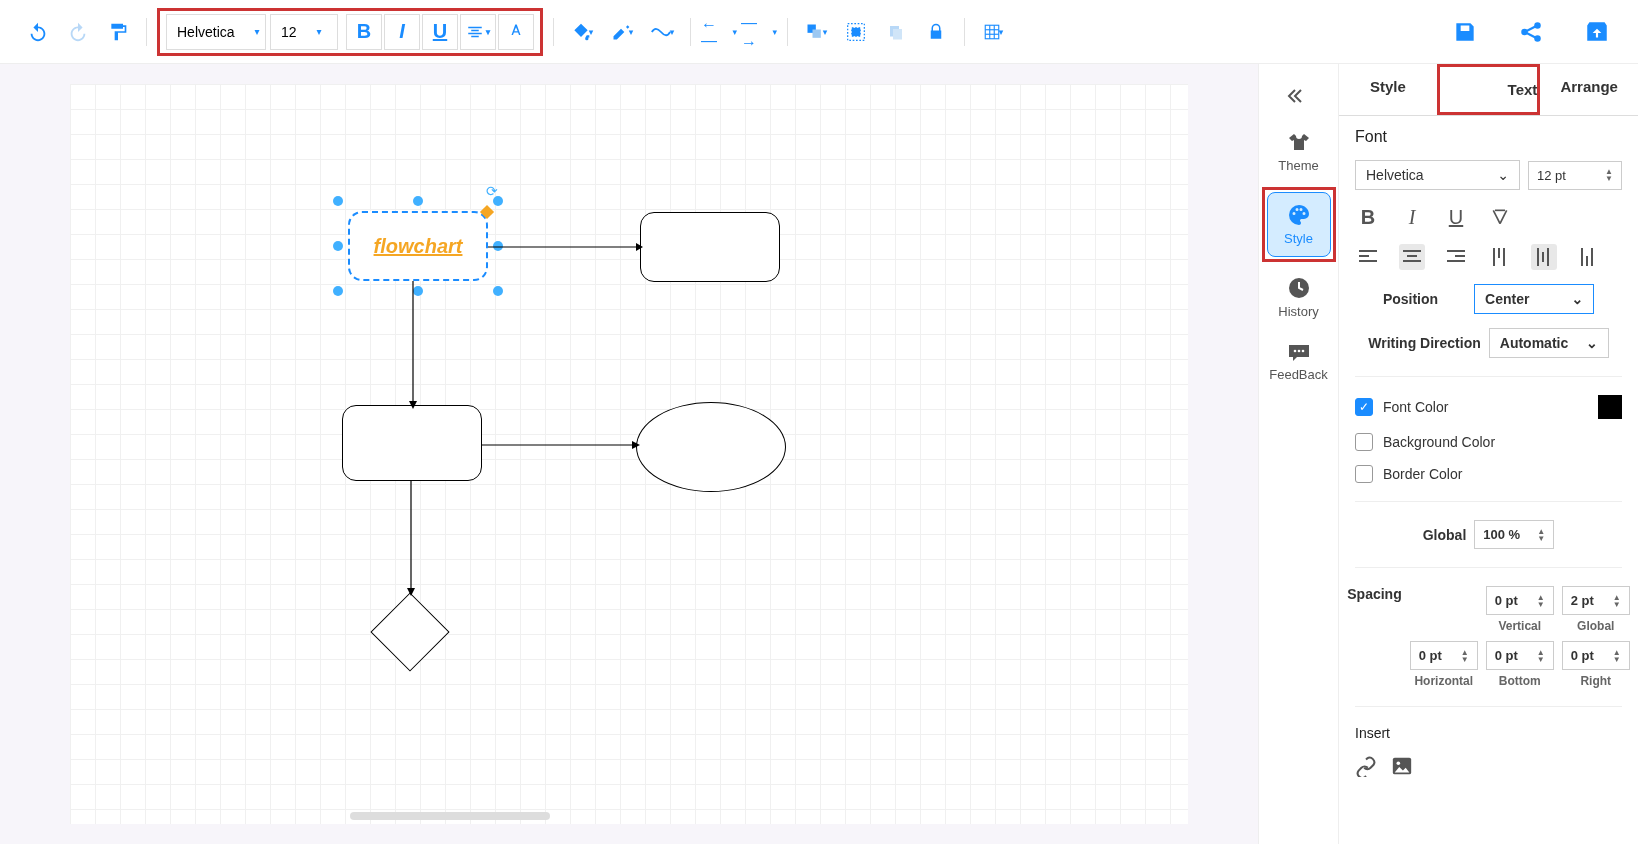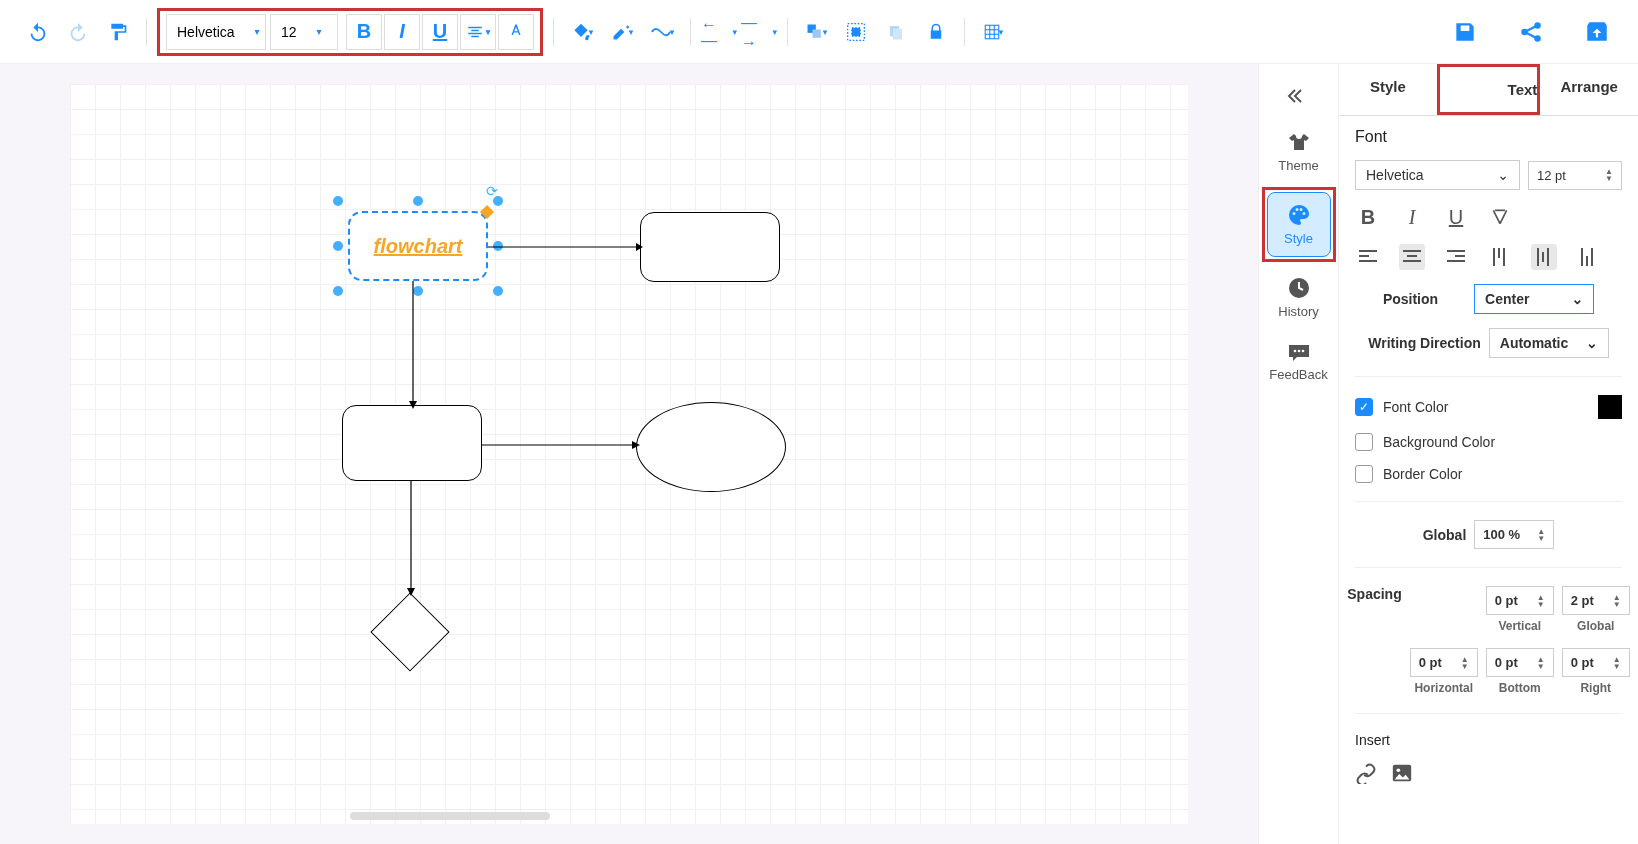--- a/index.html
+++ b/index.html
@@ -414,21 +414,21 @@
         <div class="num-input" style="width:80px">
           <span>100 %</span>
           <span class="spin">▲<br>▼</span>
         </div>
       </div>
 
       <div class="divider"></div>
 
       <div class="row space" style="align-items:flex-start">
         <span>Spacing</span>
-        <div style="display:flex;flex-direction:column;gap:15px;">
+        <div style="display:flex;flex-direction:column;gap:8px;">
           <div style="display:flex;gap:8px;justify-content:flex-end">
             <div class="spacing-cell">
               <div class="num-input" style="width:68px">
                   <span>0 pt</span>
                   <span class="spin">▲<br>▼</span>
                 </div>
               <span class="lbl">Vertical</span>
             </div>
             <div class="spacing-cell">
               <div class="num-input" style="width:68px">

